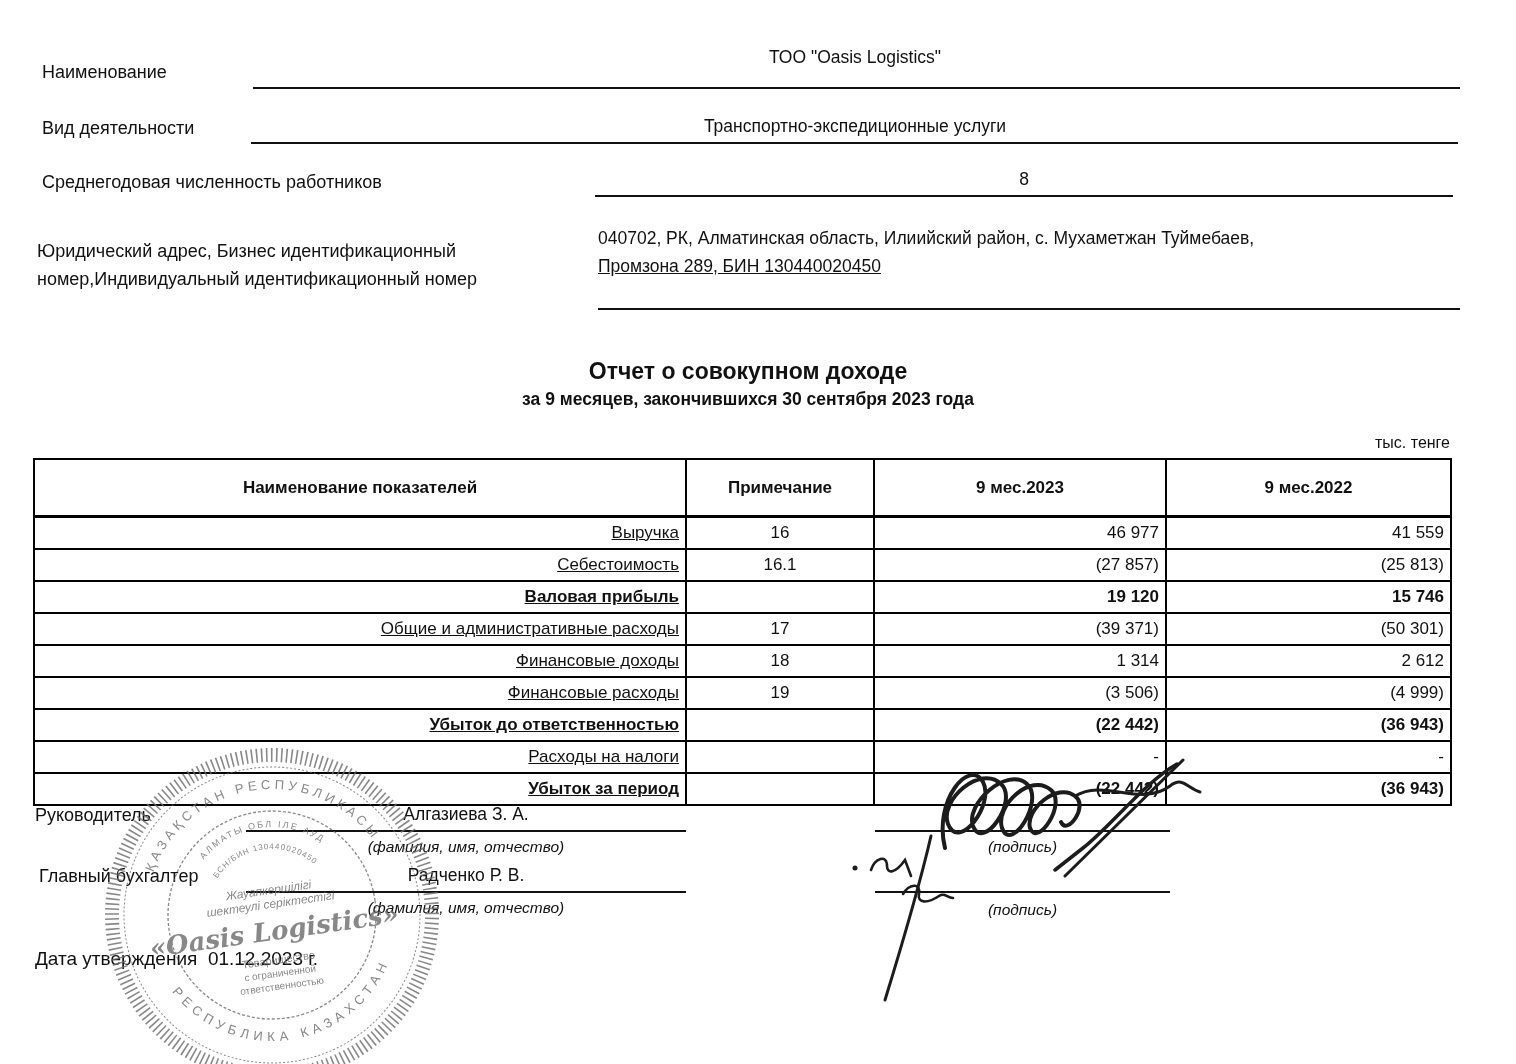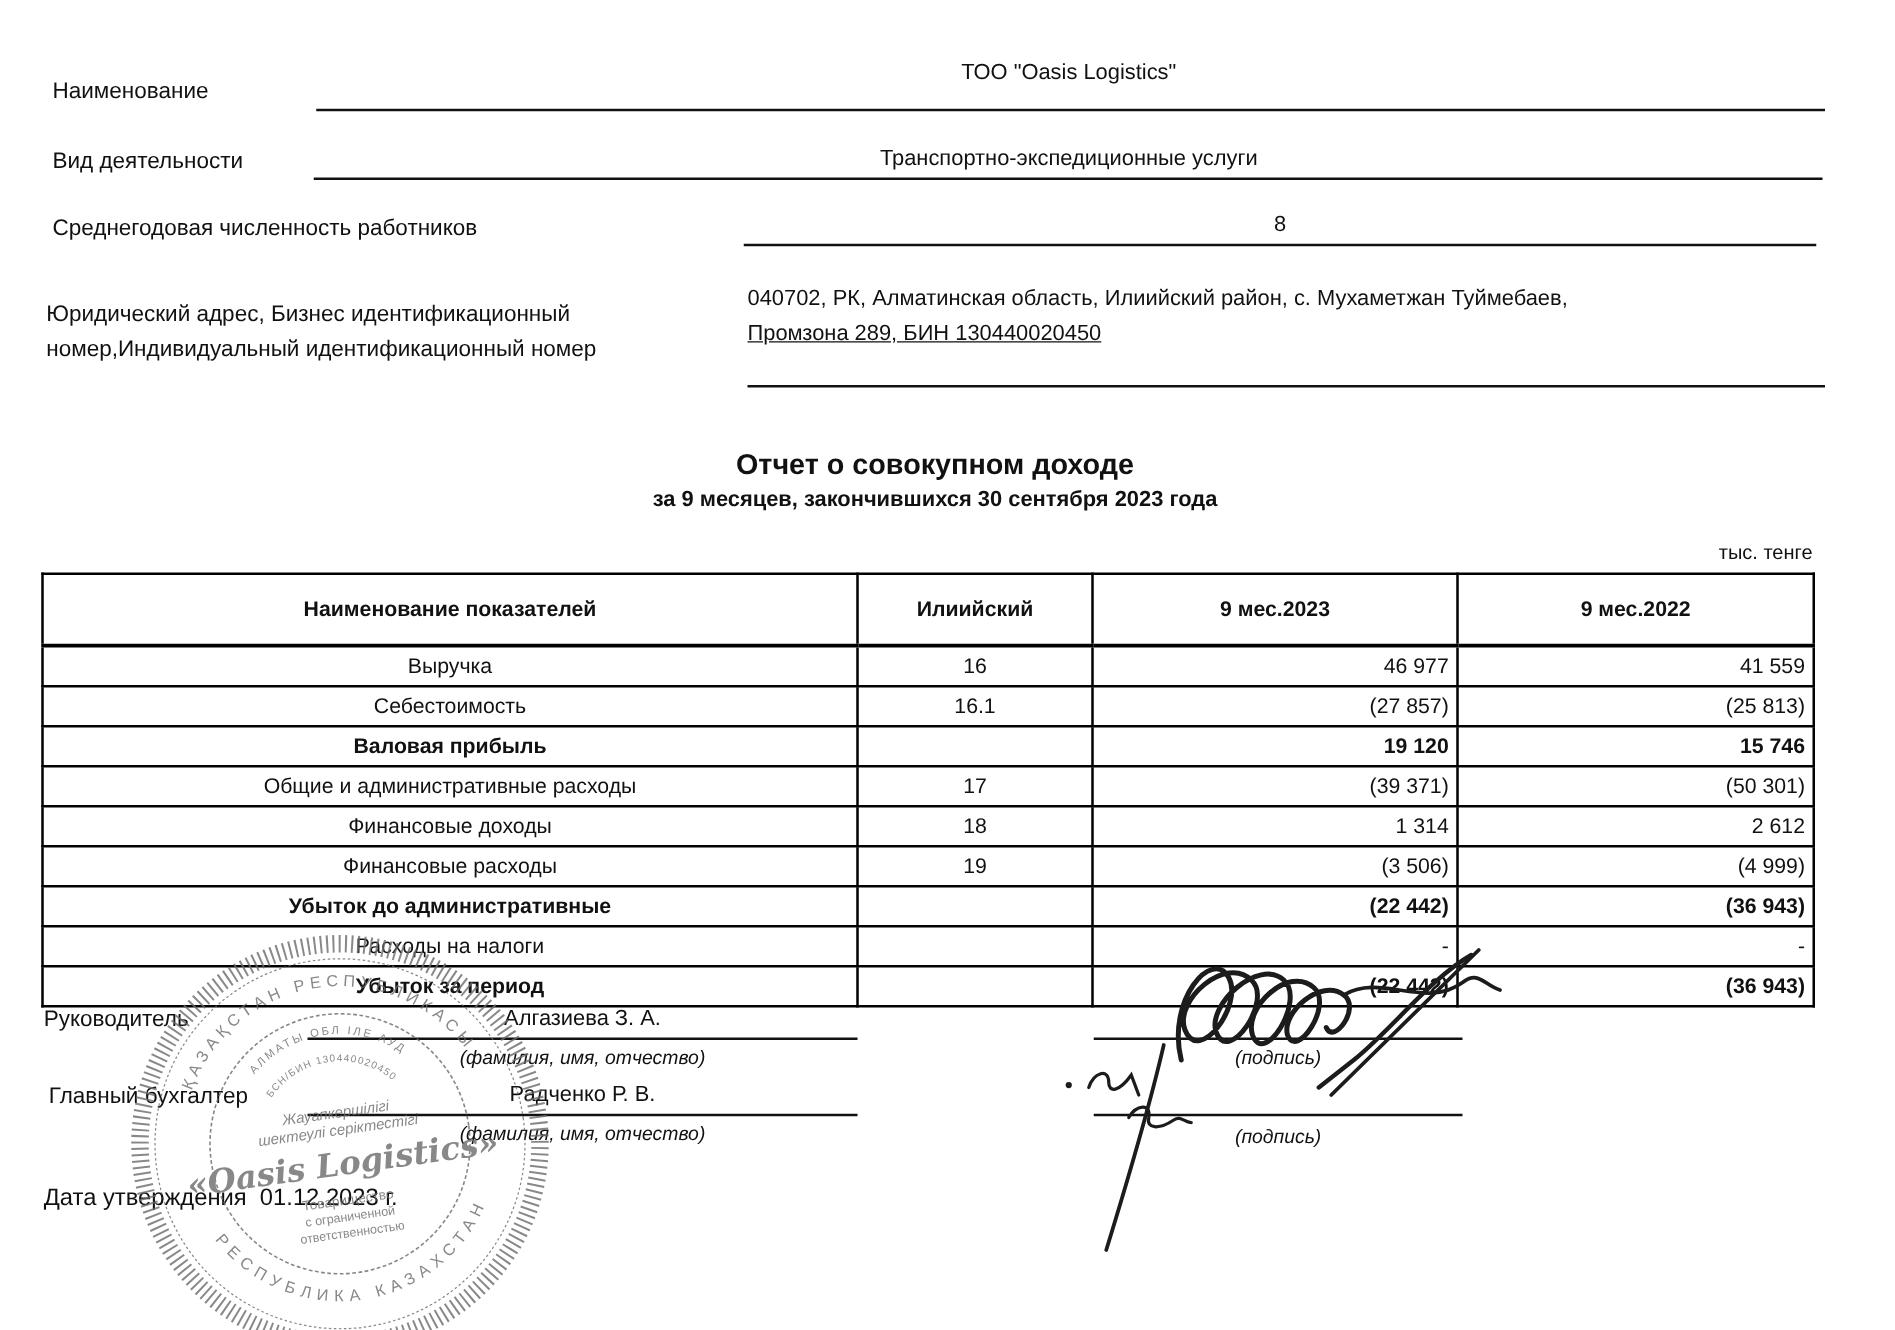--- a/index.html
+++ b/index.html
@@ -17,21 +17,21 @@
   .units{font-size:16px;}
   table.fin{
     position:absolute;left:33px;top:458px;width:1417px;
     border-collapse:collapse;table-layout:fixed;
     font-size:17px;
   }
   table.fin th, table.fin td{
     border:2px solid #000;padding:0 6px;height:30px;overflow:hidden;white-space:nowrap;
   }
   table.fin th{height:55px;font-weight:bold;text-align:center;border-bottom:3px solid #000;}
-  td.c-name{text-align:center;padding-left:5px;}
+  td.c-name{text-align:right;padding-left:5px;text-decoration:underline;}
   td.c-note{text-align:center;}
   td.c-num{text-align:right;padding-right:8px;}
   tr.bold-row td{font-weight:bold;}
   .fio{font-size:15.5px;font-style:italic;}
   .sig-ink{stroke:#1c1c1c;fill:none;stroke-linecap:round;}
   .stamp{color:#6b6b6b;}
 </style>
 </head>
 <body>
 
@@ -62,21 +62,21 @@
   <table class="fin">
     <colgroup>
       <col style="width:652px">
         <col style="width:188px">
         <col style="width:292px">
         <col style="width:285px">
     </colgroup>
     <thead>
       <tr>
         <th>Наименование показателей</th>
-        <th>Илиийский</th>
+        <th>Примечание</th>
         <th>9 мес.2023</th>
         <th>9 мес.2022</th>
       </tr>
     </thead>
     <tbody>
       <tr>
         <td class="c-name">Выручка</td>
         <td class="c-note">16</td>
         <td class="c-num">46 977</td>
         <td class="c-num">41 559</td>
@@ -105,21 +105,21 @@
         <td class="c-num">1 314</td>
         <td class="c-num">2 612</td>
       </tr>
       <tr>
         <td class="c-name">Финансовые расходы</td>
         <td class="c-note">19</td>
         <td class="c-num">(3 506)</td>
         <td class="c-num">(4 999)</td>
       </tr>
       <tr class="bold-row">
-        <td class="c-name">Убыток до административные</td>
+        <td class="c-name">Убыток до ответственностью</td>
         <td class="c-note"></td>
         <td class="c-num">(22 442)</td>
         <td class="c-num">(36 943)</td>
       </tr>
       <tr>
         <td class="c-name">Расходы на налоги</td>
         <td class="c-note"></td>
         <td class="c-num">-</td>
         <td class="c-num">-</td>
       </tr>

